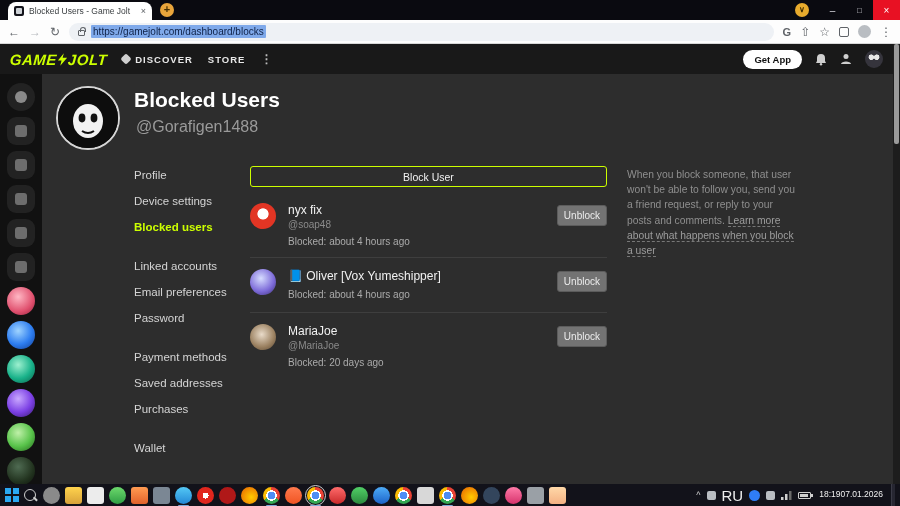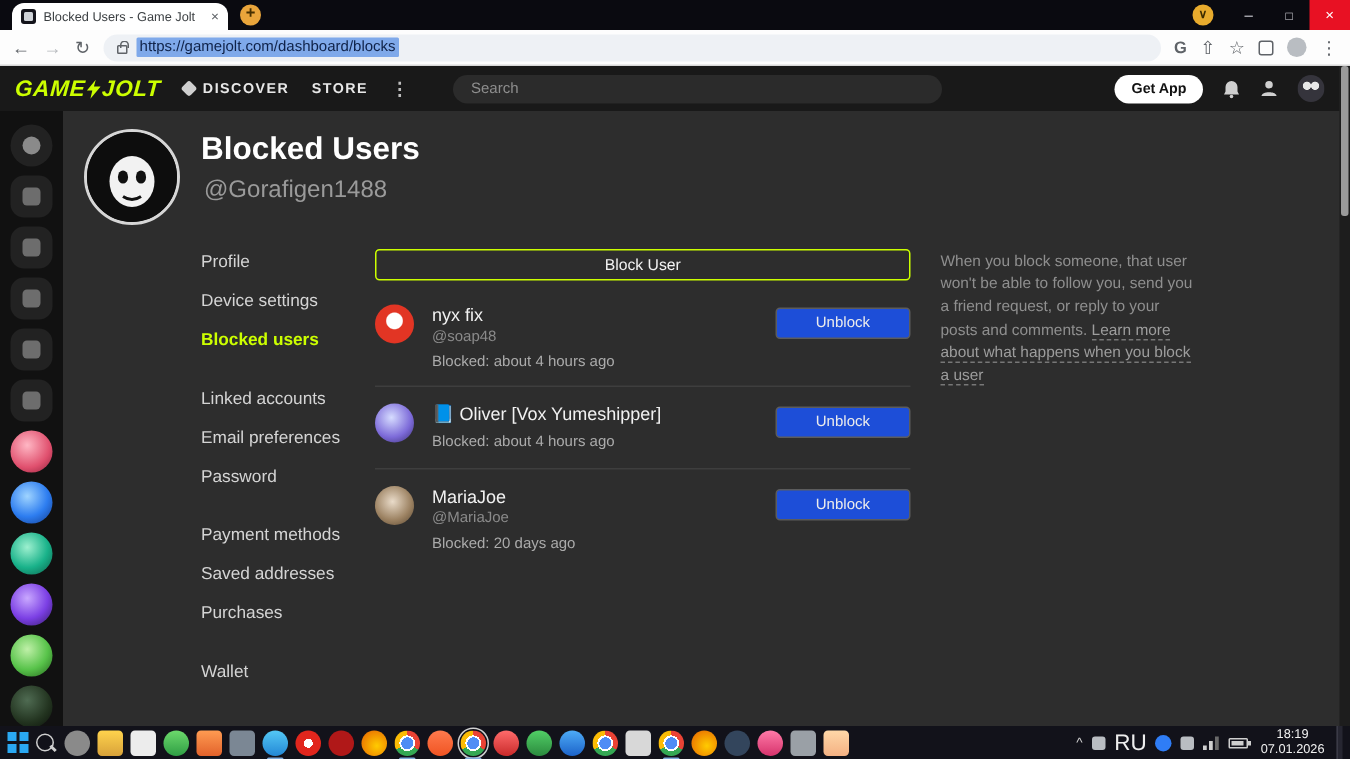--- a/index.html
+++ b/index.html
@@ -70,21 +70,21 @@
 .ulist{position:absolute;left:208px;top:118px;width:357px}
 .urow{position:relative;min-height:55px;padding:11px 0 10px 38px;border-bottom:1px solid #3e3e3e}
 .urow:last-child{border-bottom:none}
 .uav{position:absolute;left:0;top:11px;width:26px;height:26px;border-radius:50%}
 .uav0{background:radial-gradient(circle at 50% 42%,#fff 26%,#e23524 30% 72%,#7e180f)}
 .uav1{background:radial-gradient(circle at 42% 36%,#d6dcff,#7d6bd9 58%,#382c6e)}
 .uav2{background:radial-gradient(circle at 45% 40%,#e9dbc9,#9c8262 58%,#55432e)}
 .uname{font-size:12px;font-weight:normal;color:#f1f1f1}
 .uhandle{font-size:10px;color:#8a8a8a;margin-top:2px}
 .ublocked{font-size:10px;color:#ababab;margin-top:6px}
-.unblock{position:absolute;right:0;top:13px;padding:4px 26px;background:#1d4ed8;border:1px solid #5c5c5c;border-radius:3px;color:#ececec;font-size:10px;cursor:pointer}
+.unblock{position:absolute;right:0;top:13px;padding:4px 6px;background:#737373;border:1px solid #5c5c5c;border-radius:3px;color:#ececec;font-size:10px;cursor:pointer}
 .info{position:absolute;left:585px;top:93px;width:170px;font-size:10.3px;line-height:1.48;color:#8f8f8f}
 .info a{color:#9d9d9d;text-decoration:none;border-bottom:1px dashed #777;cursor:pointer}
 
 
 .sbar{position:absolute;right:0;top:44px;width:7px;bottom:22px;background:#1d1d1d;z-index:4}
 .sbar .thumb{position:absolute;left:1px;top:0;width:5px;height:100px;background:#9a9a9a;border-radius:2px}
 
 
 .taskbar{position:absolute;left:0;right:0;bottom:0;height:22px;background:#12121a;display:flex;align-items:center;padding:0 5px;gap:5px;z-index:5}
 .tb-start{width:14px;height:14px;flex:none;background:
@@ -110,21 +110,21 @@
 .t24{background:linear-gradient(#ffd8a8,#f4b183)}
 .tray{margin-left:auto;display:flex;align-items:center;gap:6px;color:#e0e0e0}
 .tray .caret{font-size:9px;color:#d0d0d0}
 .tray-mini{width:9px;height:9px;background:#b9bdc2;border-radius:2px;flex:none}
 .tray-badge{width:11px;height:11px;border-radius:50%;background:#2f7df6;flex:none}
 .lang{font-size:15px;color:#eee}
 .battery{width:13px;height:7px;border:1px solid #cfcfcf;border-radius:1px;position:relative;flex:none}
 .battery::after{content:"";position:absolute;right:-3px;top:1.5px;width:2px;height:3px;background:#cfcfcf}
 .battery::before{content:"";position:absolute;left:1px;top:1px;bottom:1px;width:8px;background:#cfcfcf}
 .net{width:11px;height:9px;background:linear-gradient(#cfcfcf,#cfcfcf) 0 100%/2.5px 3px no-repeat,linear-gradient(#cfcfcf,#cfcfcf) 4px 100%/2.5px 6px no-repeat,linear-gradient(#6a6a6a,#6a6a6a) 8px 100%/2.5px 9px no-repeat;flex:none}
-.clock{display:flex;flex-direction:column;align-items:center;line-height:1.15;font-size:8.5px;color:#f0f0f0;margin:0 2px}
+.clock{display:flex;align-items:flex-start;line-height:1.15;font-size:8.5px;color:#f0f0f0;margin:0 2px}
 .notif-strip{width:4px;height:22px;background:#262631;border-left:1px solid #3a3a46}
 </style>
 </head>
 <body>
 
 <div id="screen">
 
   <div class="titlebar">
     <div class="tab">
       <span class="tab-favicon"></span>
@@ -165,21 +165,20 @@
       <span>JOLT</span>
     </div>
     <div class="gj-navitem">
       <span class="discover-ic"></span>
       <span>DISCOVER</span>
     </div>
     <div class="gj-navitem">
       <span>STORE</span>
     </div>
     <span class="kebab">⋮</span>
-    <input class="gj-search" placeholder="Search" style="">
     <div class="gj-right">
       <button class="getapp">Get App</button>
       <svg width="12" height="13" viewBox="0 0 12 13">
           <path d="M6 1a4 4 0 0 0-4 4v3L1 10h10L10 8V5a4 4 0 0 0-4-4z" fill="#cfcfcf"></path>
           <circle cx="6" cy="11.3" r="1.2" fill="#cfcfcf"></circle>
         </svg>
       <svg width="12" height="12" viewBox="0 0 12 12">
           <circle cx="6" cy="3.5" r="2.5" fill="#cfcfcf"></circle>
           <path d="M1 11c0-3.4 10-3.4 10 0z" fill="#cfcfcf"></path>
         </svg>

